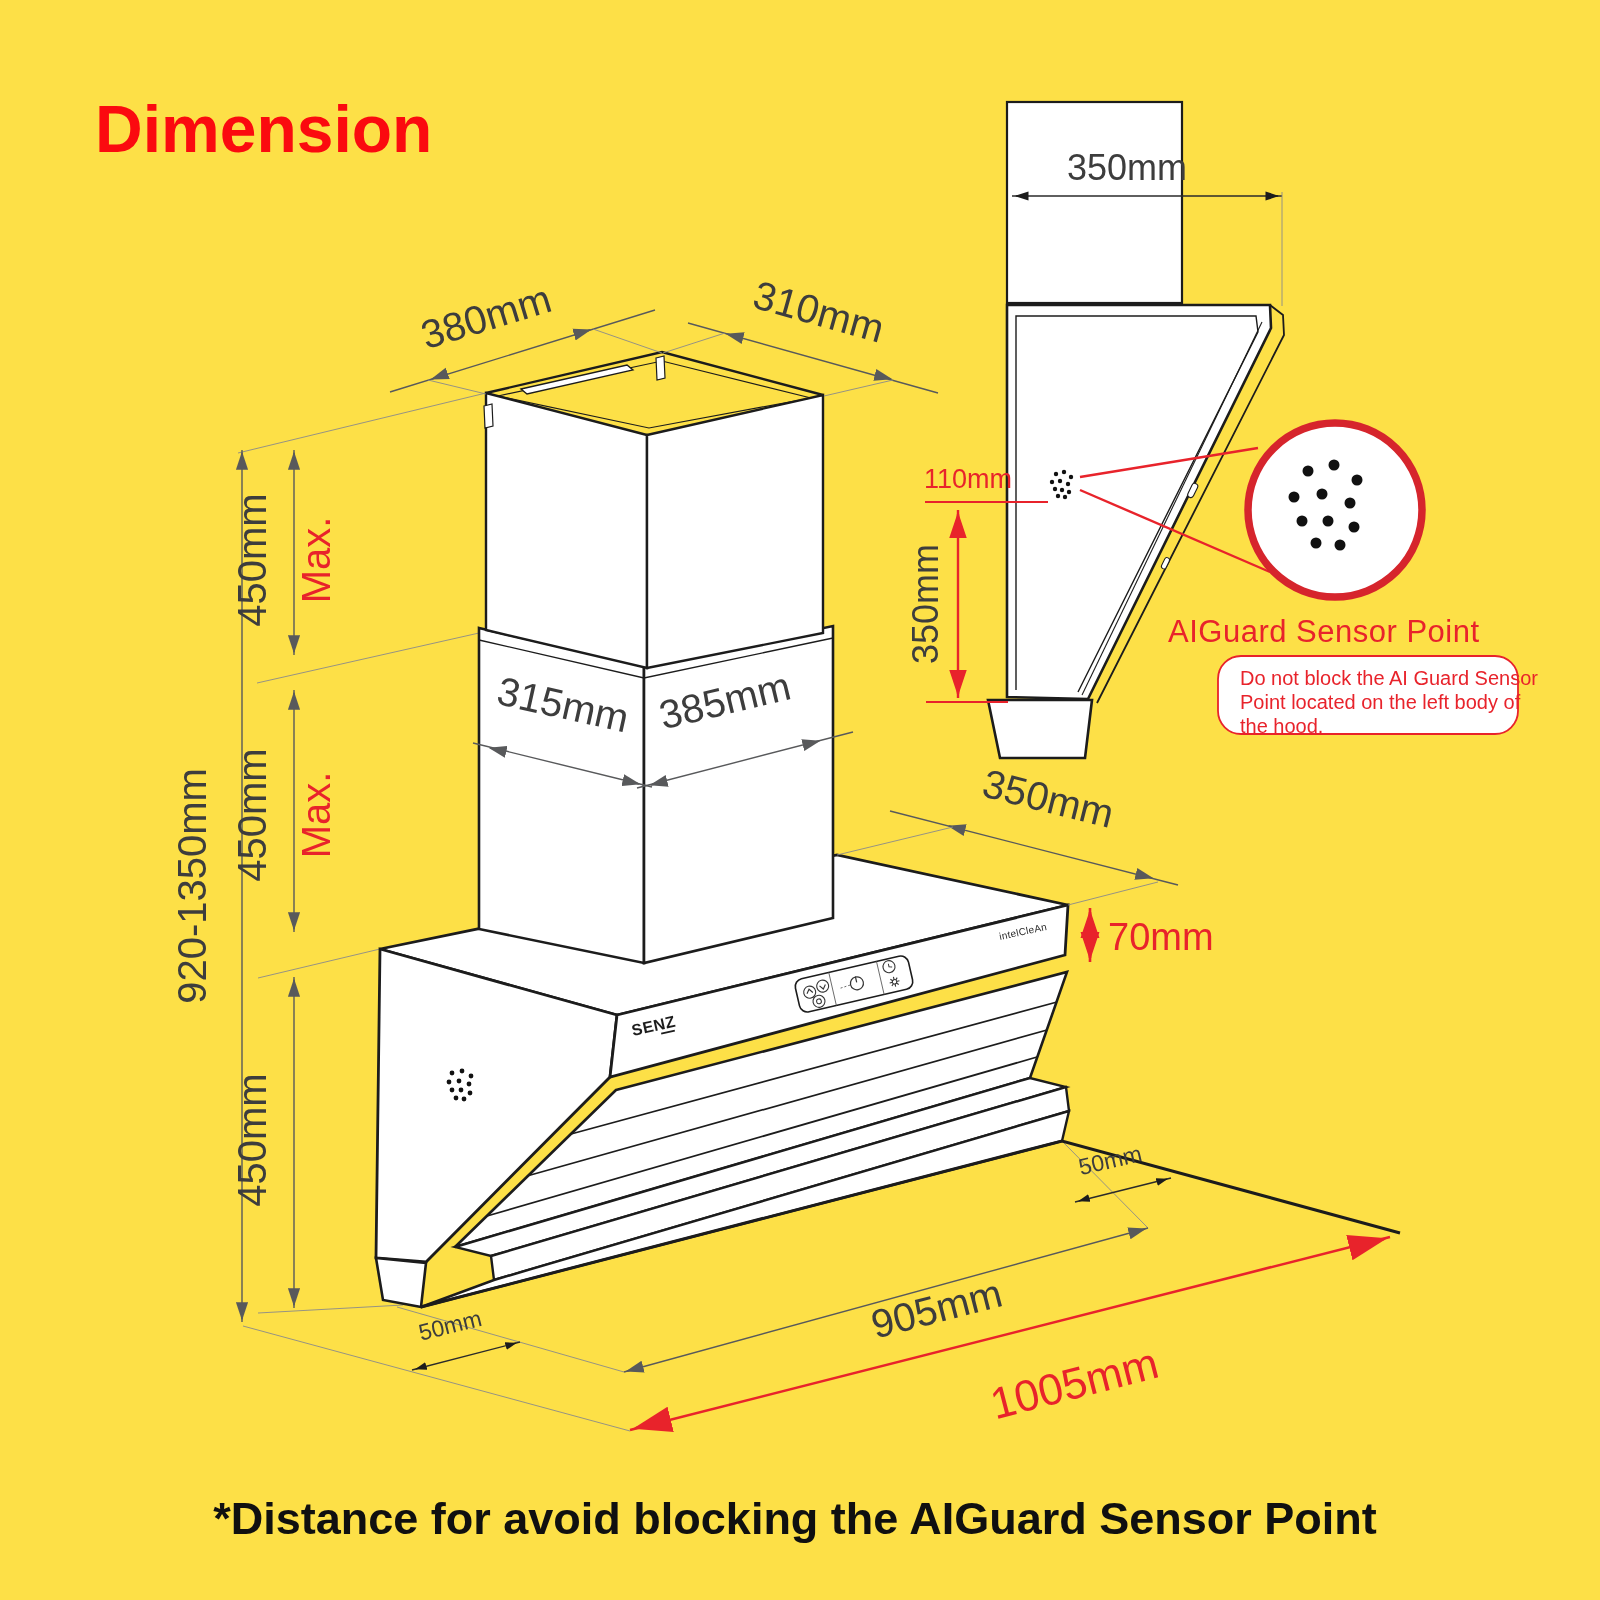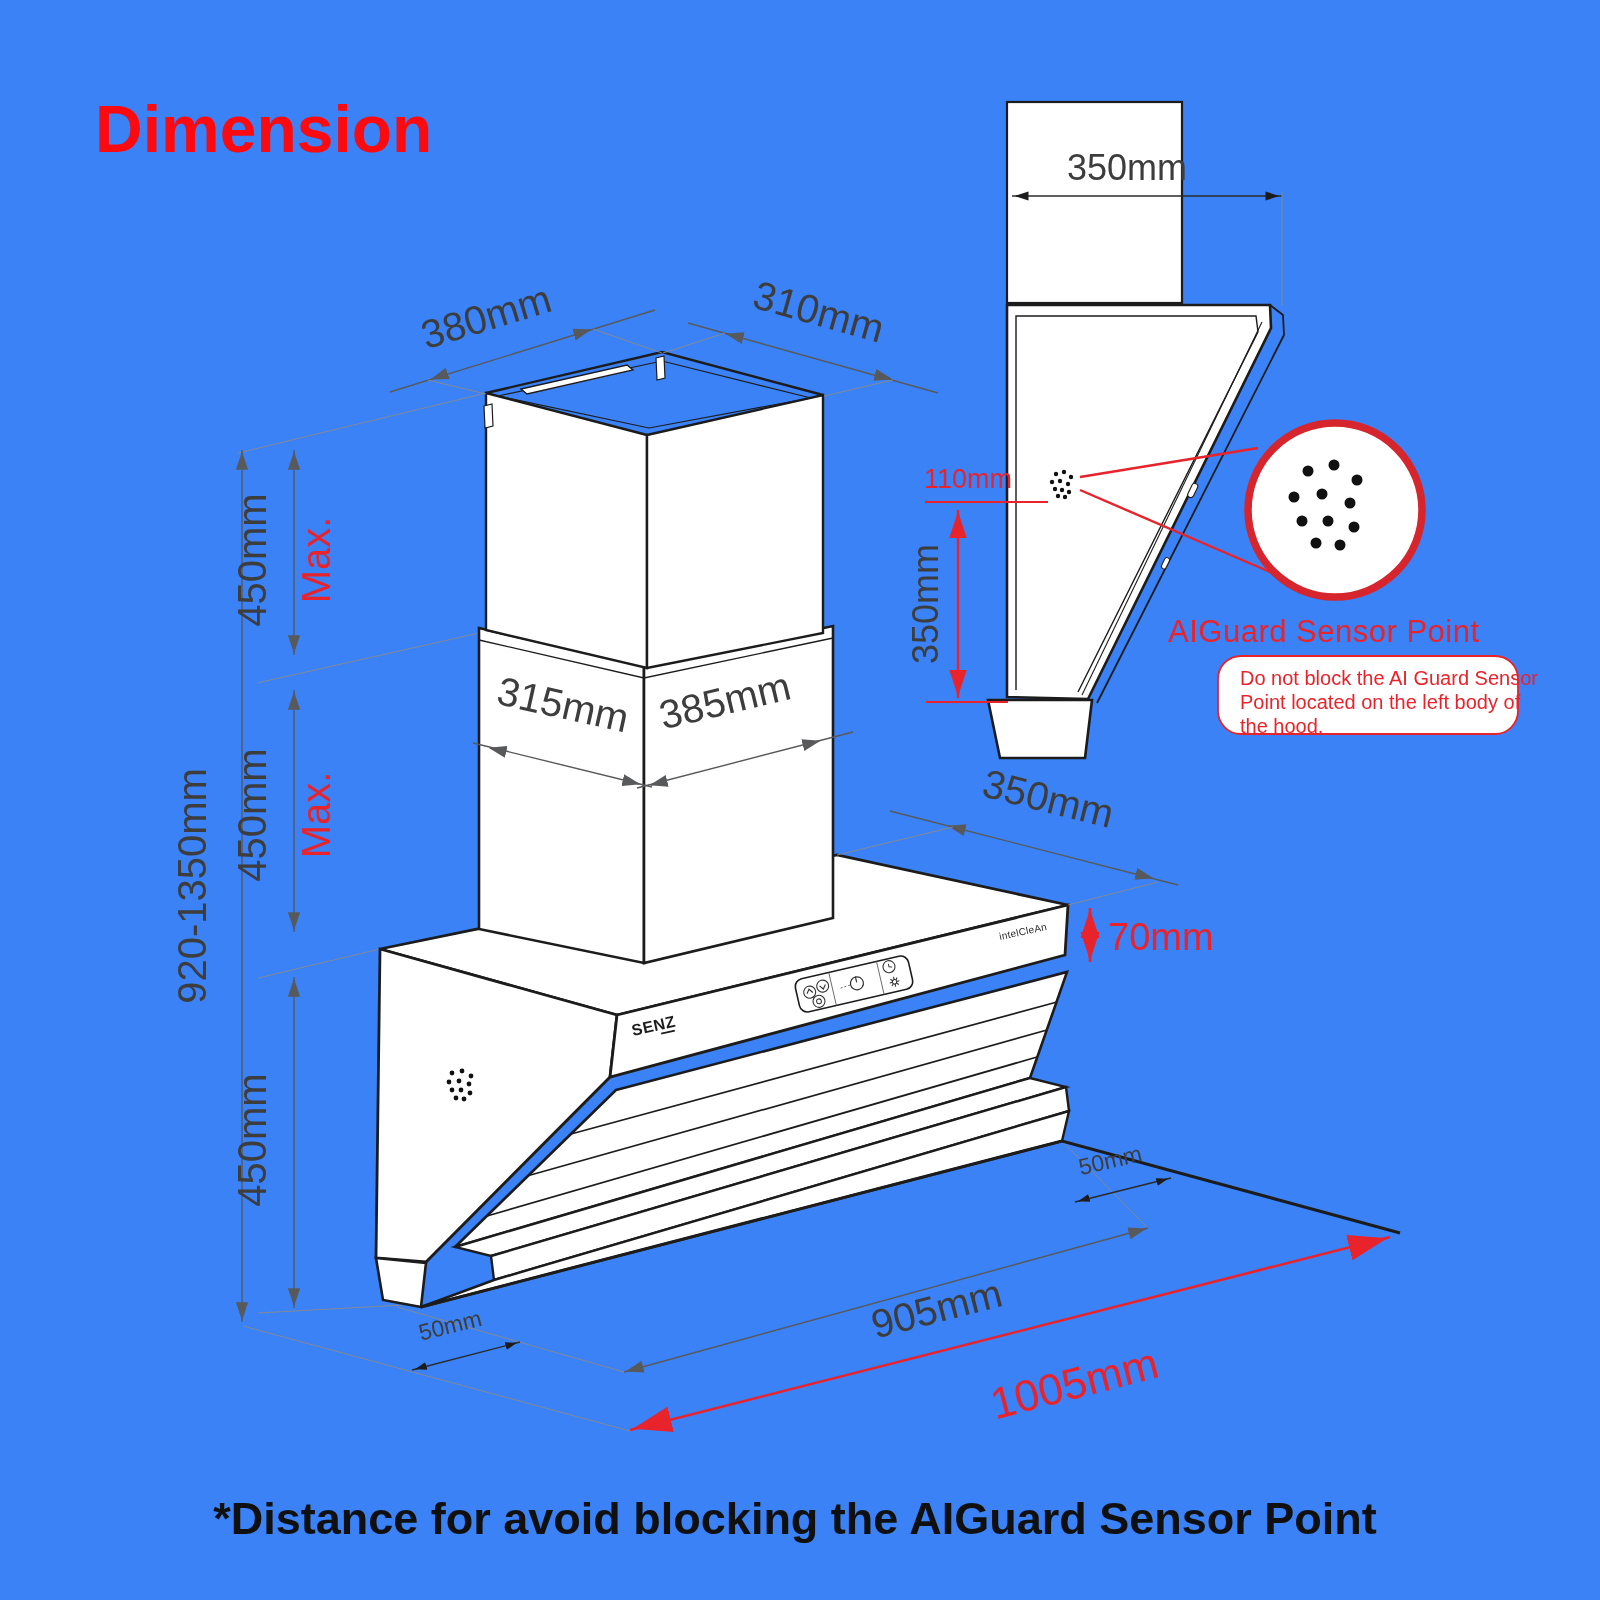--- a/index.html
+++ b/index.html
@@ -1,16 +1,16 @@
 <!DOCTYPE html>
 <html style="--red: #e8232b; --red-title: #fb0a0f;"><head>
 <meta charset="utf-8">
 <style>
   html,body{margin:0;padding:0;background:#ffffff;}
-  .stage{width:1600px;height:1600px;position:relative;background:#3b82f6;font-family:"Liberation Sans",sans-serif;}
+  .stage{width:1600px;height:1600px;position:relative;background:#fde047;font-family:"Liberation Sans",sans-serif;}
   svg{display:block;}
   text{font-family:"Liberation Sans","DejaVu Sans",sans-serif;}
   .t-title{font-size:66px;font-weight:bold;fill:var(--red-title);}
   .t-caption{font-size:45px;font-weight:bold;fill:#101010;letter-spacing:0px;}
   .t-dim{font-size:40px;fill:#3d3d3d;}
   .t-dim-sm{font-size:23px;fill:#3d3d3d;}
   .t-dim-red{font-size:40px;fill:var(--red);}
   .t-dim-red-big{font-size:44px;fill:var(--red);}
   .t-70{font-size:38px;fill:var(--red);}
   .t-110{font-size:27px;fill:var(--red);}

